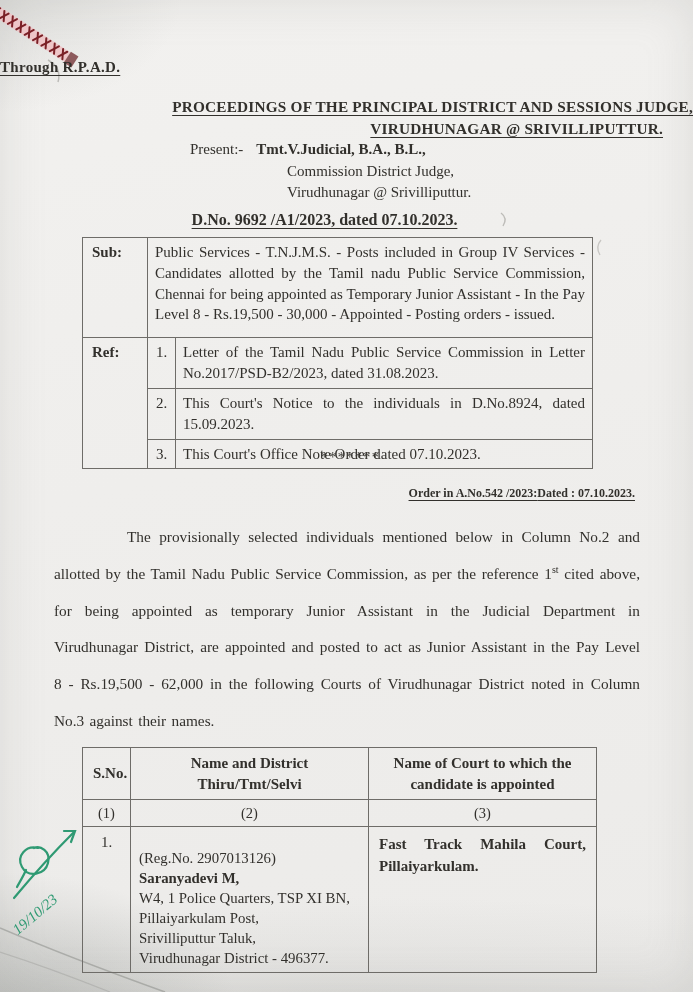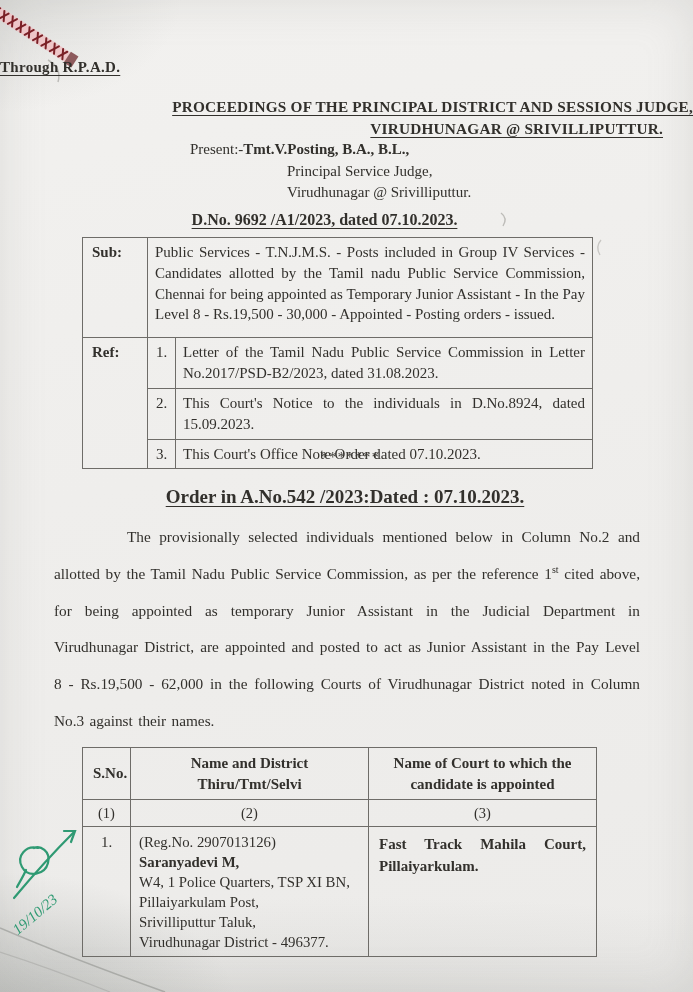--- a/index.html
+++ b/index.html
@@ -18,51 +18,51 @@
     overflow:hidden;
   }
   .abs{position:absolute;}
   .u{text-decoration:underline;text-decoration-thickness:1.3px;text-underline-offset:3px;}
   .b{font-weight:bold;}
 
   .through{top:59px;left:0;width:637px;text-align:left;font-size:15px;font-weight:bold;letter-spacing:0.3px;}
   .title{top:96px;left:0;width:100%;text-align:right;font-weight:bold;font-size:15.3px;letter-spacing:0.2px;line-height:22px;}
   .title .t2{transform:translateX(-30px);}
   .present{top:139px;left:190px;font-size:15px;line-height:21.5px;}
-  .present .row1 .plabel{}
+  .present .row1 .plabel{margin-right:13px;}
   .present .row2,.present .row3{margin-left:97px;}
   .dno{top:211px;left:0;width:100%;text-align:center;font-weight:bold;font-size:16px;transform:translateX(-22px);}
 
   table{border-collapse:collapse;table-layout:fixed;border-radius:19px;}
   td,th{border:1px solid #6e6c68;vertical-align:top;}
 
   .subref{top:237px;left:82px;width:511px;font-size:15px;}
   .subref td{padding:4px 7px;line-height:20.8px;}
   .subref .lbl{font-weight:bold;text-align:left;padding-left:9px;}
   .subref .num{text-align:center;padding-left:2px;padding-right:2px;}
   .subref .jt{text-align:justify;}
   .subref tr.r-sub{height:100px;}
   .subref tr.r-ref1{height:51px;}
   .subref tr.r-ref2{height:43px;}
   .subref tr.r-ref3{height:25px;}
 
   .stars{top:450px;left:0;width:100%;text-align:center;font-size:14px;letter-spacing:1.5px;color:#3a3834;transform:translateX(4px);}
 
-  .orderline{top:486px;left:55px;width:580px;display:flex;justify-content:center;font-size:19px;font-weight:bold;}
+  .orderline{top:486px;left:55px;width:580px;display:flex;justify-content:flex-end;font-size:12px;font-weight:bold;}
   .bodytext{top:519px;left:54px;width:586px;margin:0;font-size:15.3px;line-height:36.8px;text-align:justify;text-indent:73px;word-spacing:1.5px;}
   .bodytext sup{font-size:10px;line-height:0;}
 
   .appt{top:747px;left:82px;width:515px;font-size:15px;}
   .appt th{font-weight:bold;text-align:center;vertical-align:middle;line-height:21px;padding:2px 10px;}
   .appt tr.hrow{height:52px;}
   .appt tr.nrow{height:27px;}
   .appt tr.drow{height:118px;}
   .appt .numcell{text-align:center;vertical-align:middle;font-size:14.5px;padding:1px;}
   .appt .sno{text-align:center;padding-top:7px;font-size:15px;}
-  .appt .addr{padding:5px 4px 4px 8px;line-height:20px;font-size:14.8px;}
+  .appt .addr{padding:21px 4px 4px 8px;line-height:20px;font-size:14.8px;}
   .appt .addr .nm{font-weight:bold;}
   .appt .court{padding:7px 10px;font-weight:bold;text-align:justify;line-height:21.5px;}
 
   .artifact-layer{top:0;left:0;width:693px;height:992px;pointer-events:none;}
 </style>
 </head>
 <body>
 
 <div class="page">
 
@@ -107,23 +107,23 @@
 
   <div class="abs through u">Through R.P.A.D.</div>
 
   <div class="abs title">
     <div class="t1 u">PROCEEDINGS OF THE PRINCIPAL DISTRICT AND SESSIONS JUDGE,</div>
     <div class="t2 u">VIRUDHUNAGAR @ SRIVILLIPUTTUR.</div>
   </div>
 
   <div class="abs present">
     <div class="row1">
-      <span class="plabel">Present:-</span><span class="b">Tmt.V.Posting, B.A., B.L.,</span>
+      <span class="plabel">Present:-</span><span class="b">Tmt.V.Judicial, B.A., B.L.,</span>
     </div>
-    <div class="row2">Principal Service Judge,</div>
+    <div class="row2">Commission District Judge,</div>
     <div class="row3">Virudhunagar @ Srivilliputtur.</div>
   </div>
 
   <div class="abs dno u">D.No. 9692 /A1/2023, dated 07.10.2023.</div>
 
   <table class="abs subref">
     <colgroup>
         <col style="width:65px">
         <col style="width:28px">
         <col>

